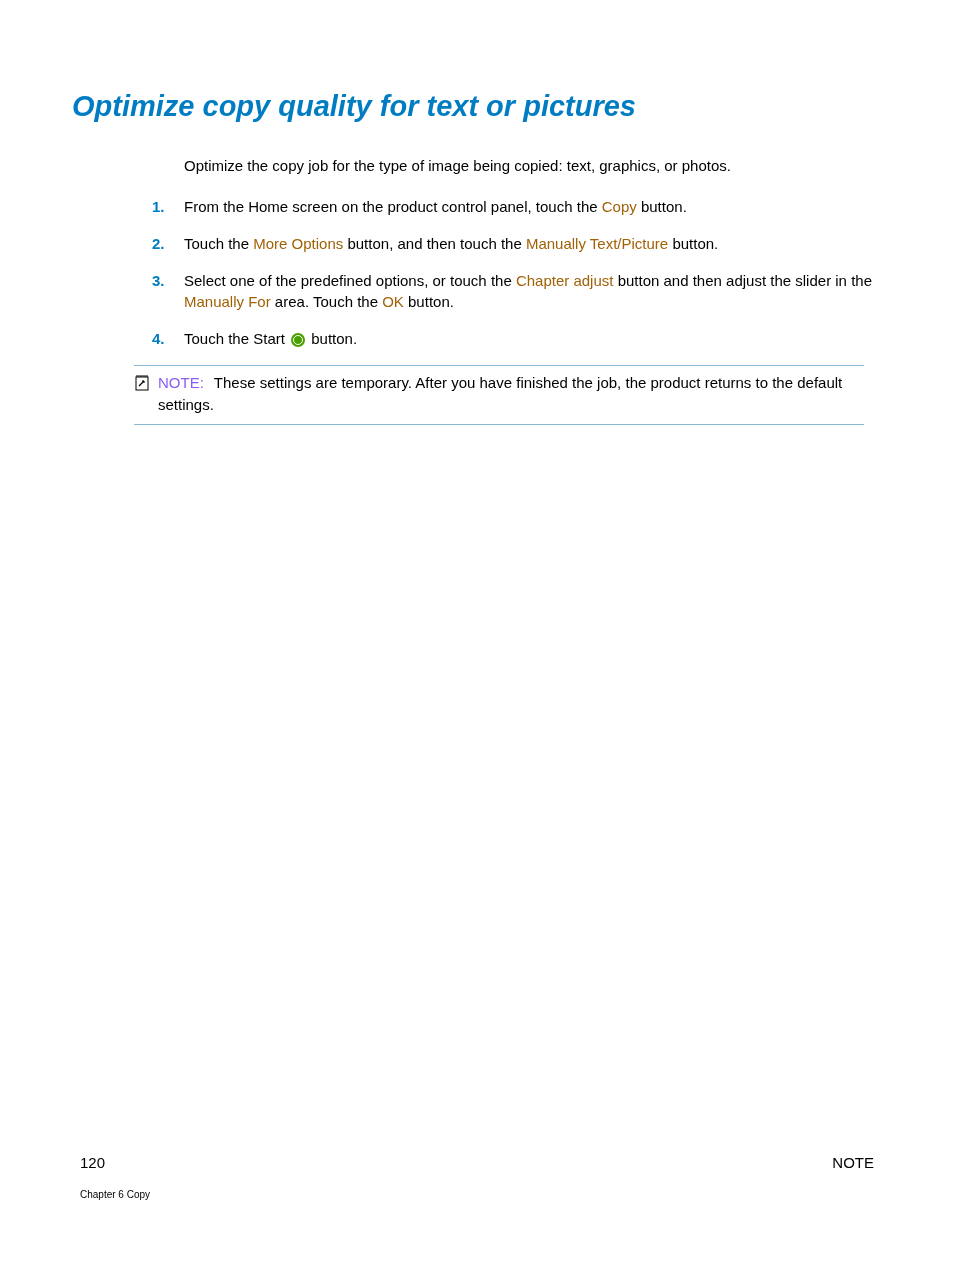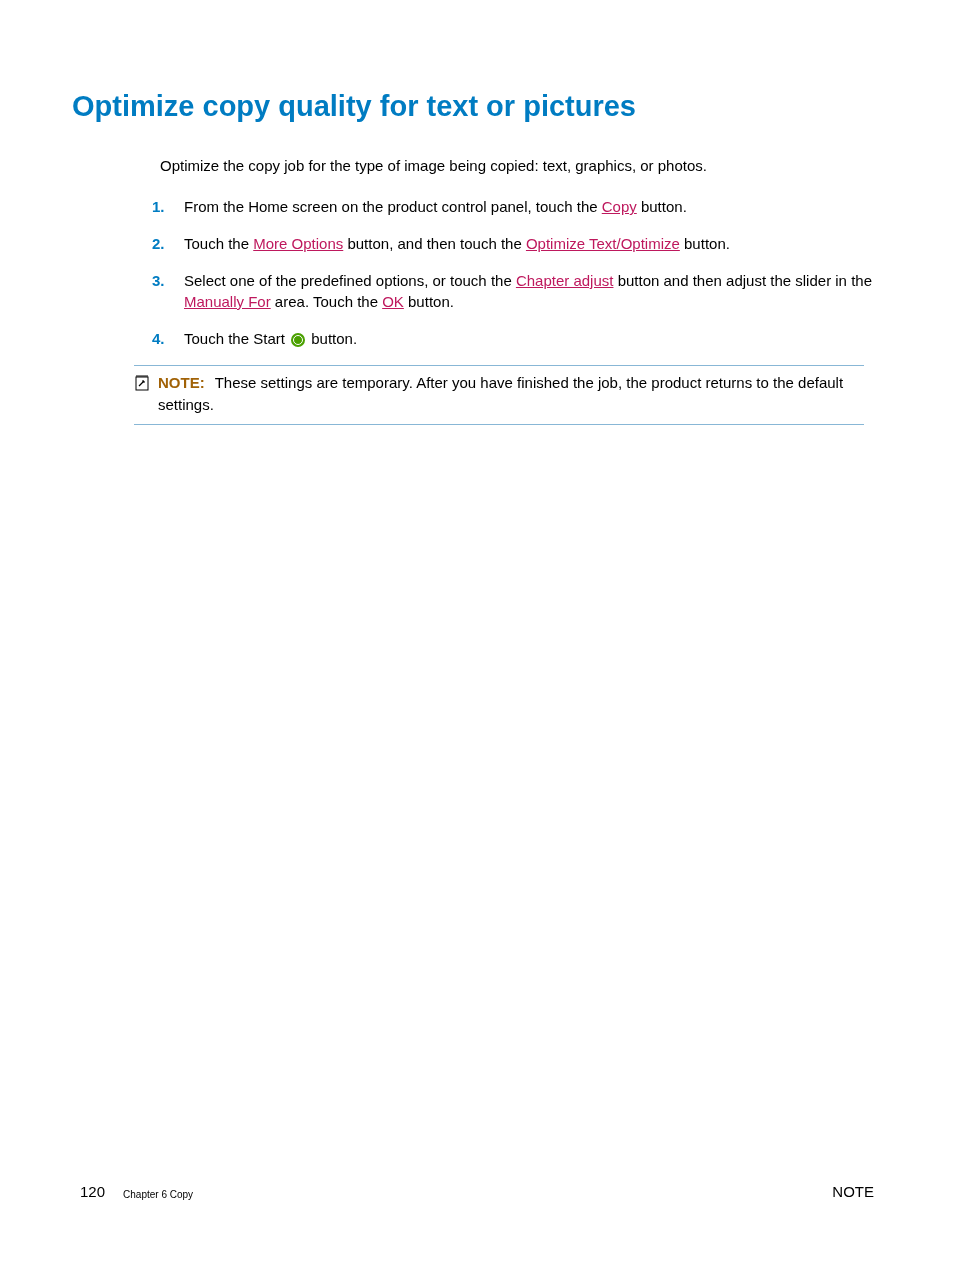--- a/index.html
+++ b/index.html
@@ -16,23 +16,24 @@
       padding: 90px 80px 60px 80px;
       font-size: 15px;
       color: #000;
     }
     .page-title {
       font-size: 29px;
       font-weight: bold;
       color: #007cc2;
       margin-bottom: 32px;
       margin-left: -8px;
+      font-style: italic;
     }
     .intro {
-      margin-left: 80px;
+      margin-left: 104px;
       margin-bottom: 20px;
       line-height: 1.4;
     }
     .steps {
       list-style: none;
       margin-left: 72px;
     }
     .steps li {
       display: flex;
       margin-bottom: 16px;
@@ -41,22 +42,21 @@
     .step-num {
       font-weight: bold;
       color: #007cc2;
       min-width: 32px;
       flex-shrink: 0;
     }
     .step-text {
       flex: 1;
     }
     .link-term {
-      color: #be185d;
-      text-decoration: underline;
+      color: #a16207;
     }
     .start-icon {
       display: inline-block;
       width: 14px;
       height: 14px;
       background: #4aa000;
       border-radius: 50%;
       vertical-align: middle;
       position: relative;
       margin: 0 2px;
@@ -80,38 +80,39 @@
       display: flex;
       line-height: 1.45;
     }
     .note-icon {
       flex-shrink: 0;
       width: 22px;
       margin-right: 2px;
       padding-top: 2px;
     }
     .note-label {
-      font-weight: bold;
-      color: #a16207;
+      font-weight: normal;
+      color: #8b5cf6;
       margin-right: 10px;
     }
     .footer {
       position: absolute;
       bottom: 70px;
       left: 80px;
       right: 80px;
       display: flex;
       justify-content: space-between;
       font-size: 15px;
       align-items: baseline;
     }
     .footer-left {
       display: flex;
       gap: 18px;
-      align-items: flex-end;
+      align-items: flex-start;
+      flex-direction: column;
     }
     .page-num {
       font-size: 15px;
     }
     .chapter {
       font-size: 10px;
     }
   </style>
 </head>
 <body>
@@ -120,21 +121,21 @@
 
 <p class="intro">Optimize the copy job for the type of image being copied: text, graphics, or photos.</p>
 
 <ol class="steps" id="steps-container">
     <li>
       <span class="step-num">1.</span>
       <span class="step-text">From the Home screen on the product control panel, touch the <span class="link-term">Copy</span> button.</span>
     </li>
     <li>
       <span class="step-num">2.</span>
-      <span class="step-text">Touch the <span class="link-term">More Options</span> button, and then touch the <span class="link-term">Optimize Text/Optimize</span> button.</span>
+      <span class="step-text">Touch the <span class="link-term">More Options</span> button, and then touch the <span class="link-term">Manually Text/Picture</span> button.</span>
     </li>
     <li>
       <span class="step-num">3.</span>
       <span class="step-text">Select one of the predefined options, or touch the <span class="link-term">Chapter adjust</span> button and then adjust the slider in the <span class="link-term">Manually For</span> area. Touch the <span class="link-term">OK</span> button.</span>
     </li>
     <li>
       <span class="step-num">4.</span>
       <span class="step-text">Touch the Start <span class="start-icon"></span> button.</span>
     </li>
   </ol>

